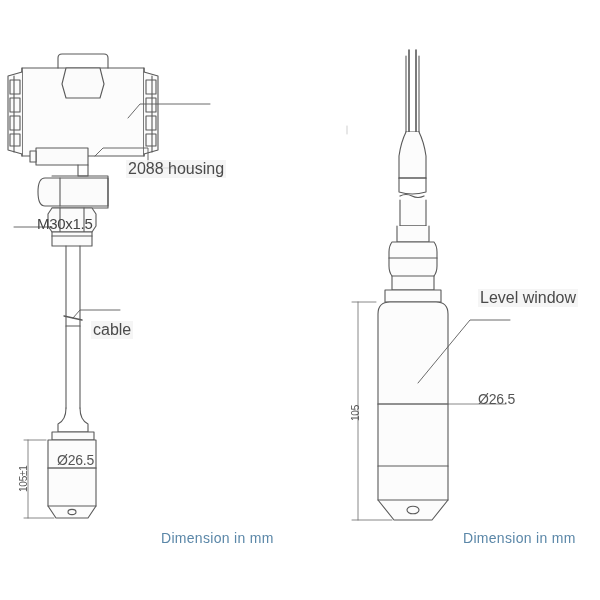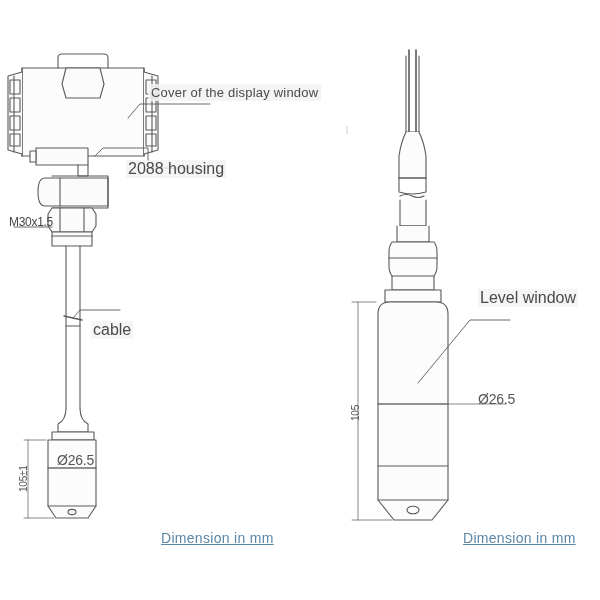--- a/index.html
+++ b/index.html
@@ -8,22 +8,22 @@
   #stage{position:absolute;inset:0;width:600px;height:600px;}
   svg.draw{position:absolute;left:0;top:0;width:600px;height:600px;}
   .lbl{position:absolute;white-space:nowrap;}
   .annot{font-size:13px;color:#4a4a4a;background:rgba(242,242,242,0.85);
          padding:1px 3px;letter-spacing:.2px;}
   .annot-sm{font-size:16px;color:#4a4a4a;background:rgba(242,242,242,0.8);
             padding:0 2px;}
   .dim{font-size:14px;color:#555;letter-spacing:-.2px;}
   .dim-v{font-size:10px;color:#555;transform-origin:left top;
          transform:rotate(-90deg);letter-spacing:-.2px;}
-  .footer{font-size:14px;color:#5b87a8;letter-spacing:.3px;text-decoration:underline;}
-  .thread{font-size:12px;color:#444;letter-spacing:-.3px;}
+  .footer{font-size:14px;color:#5b87a8;letter-spacing:.3px;}
+  .thread{font-size:15px;color:#444;letter-spacing:-.3px;margin-left:28px;}
 </style>
 </head>
 <body>
 
 <div id="stage">
 
   <svg class="draw" viewBox="0 0 600 600">
     <g fill="none" stroke="#5a5a5a" stroke-width="1.1" stroke-linejoin="round" stroke-linecap="round">
 
       <g>
@@ -172,21 +172,20 @@
         <path d="M418 383 L470 320 L510 320"></path>
       </g>
 
       <g stroke="#c9c9c9" stroke-width="0.9">
         <path d="M347 126 L347 134"></path>
       </g>
 
     </g>
   </svg>
 
-  <div class="lbl annot" style="left:148px;top:84px;">Cover of the display window</div>
 
   <div class="lbl annot-sm" style="left:126px;top:160px;">2088 housing</div>
 
   <div class="lbl annot-sm" style="left:91px;top:321px;">cable</div>
 
   <div class="lbl thread" style="left:9px;top:215px;">M30x1.5</div>
 
   <div class="lbl dim-v" style="left:18px;top:492px;">105±1</div>
 
   <div class="lbl dim" style="left:57px;top:452px;">Ø26.5</div>

